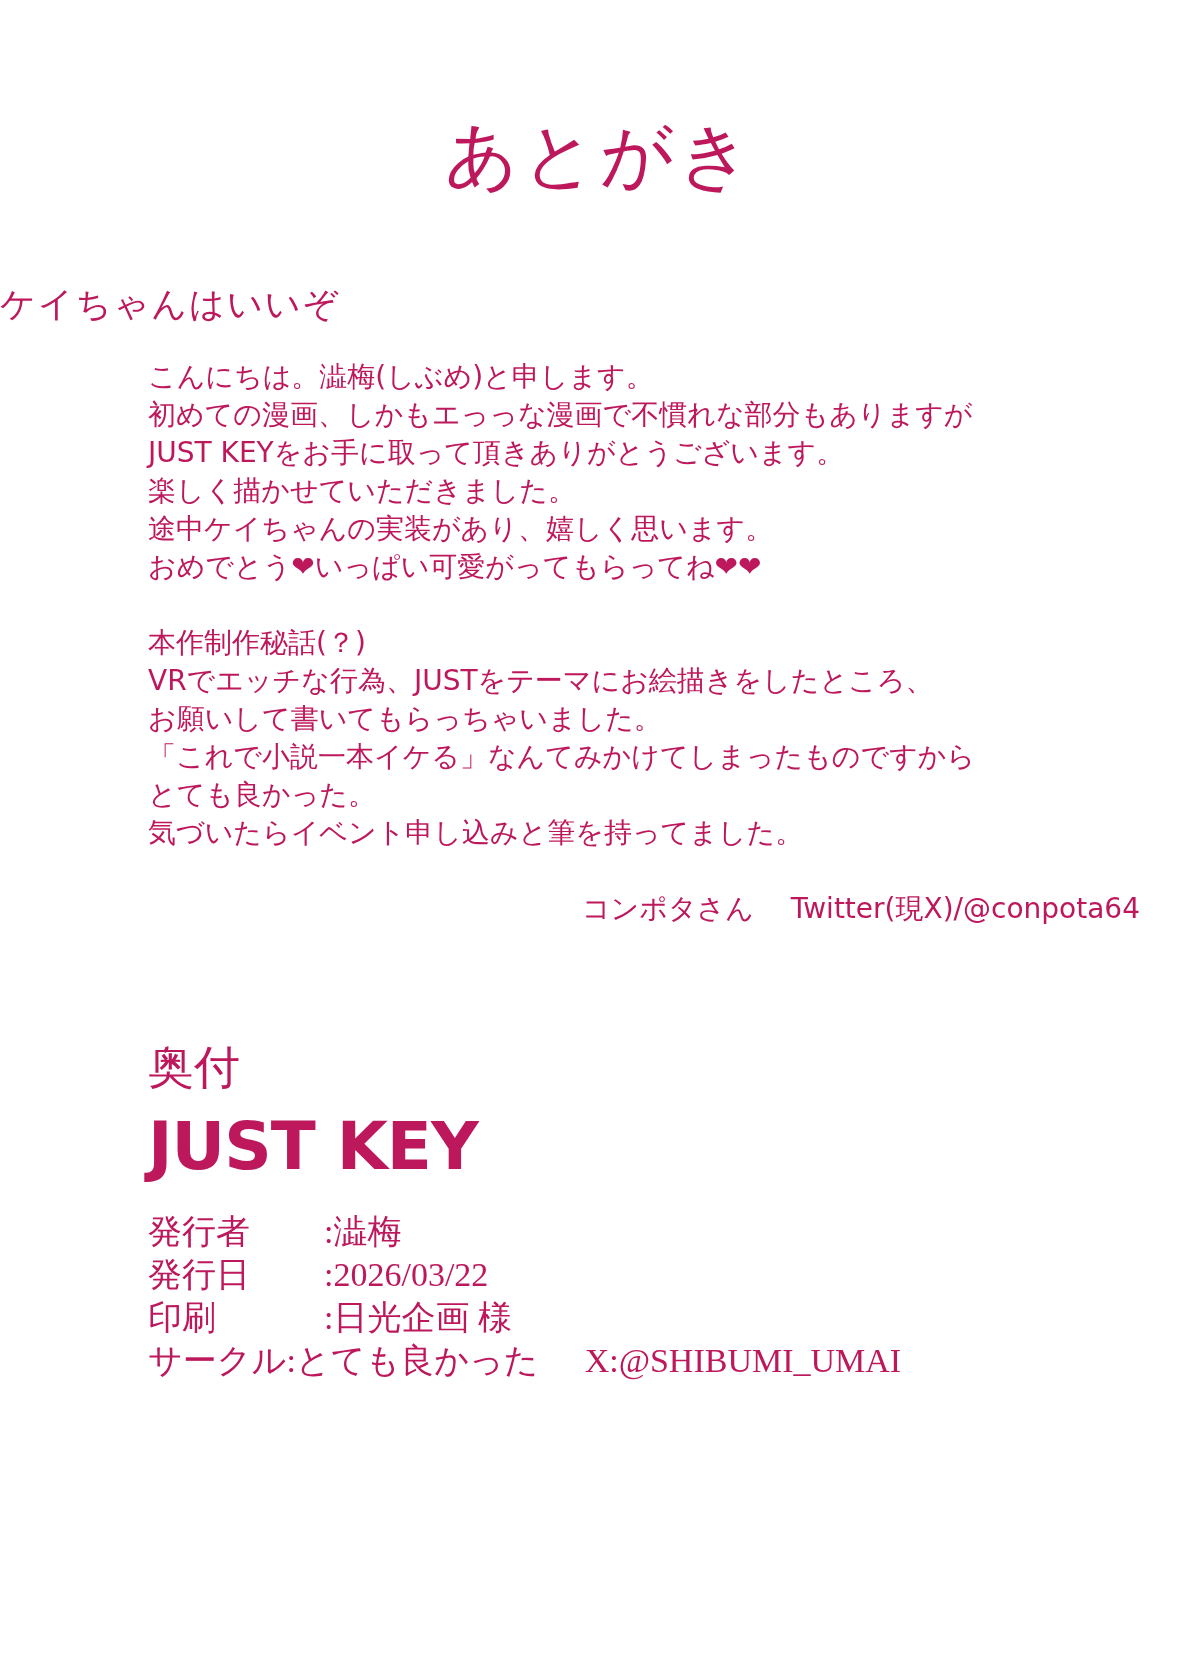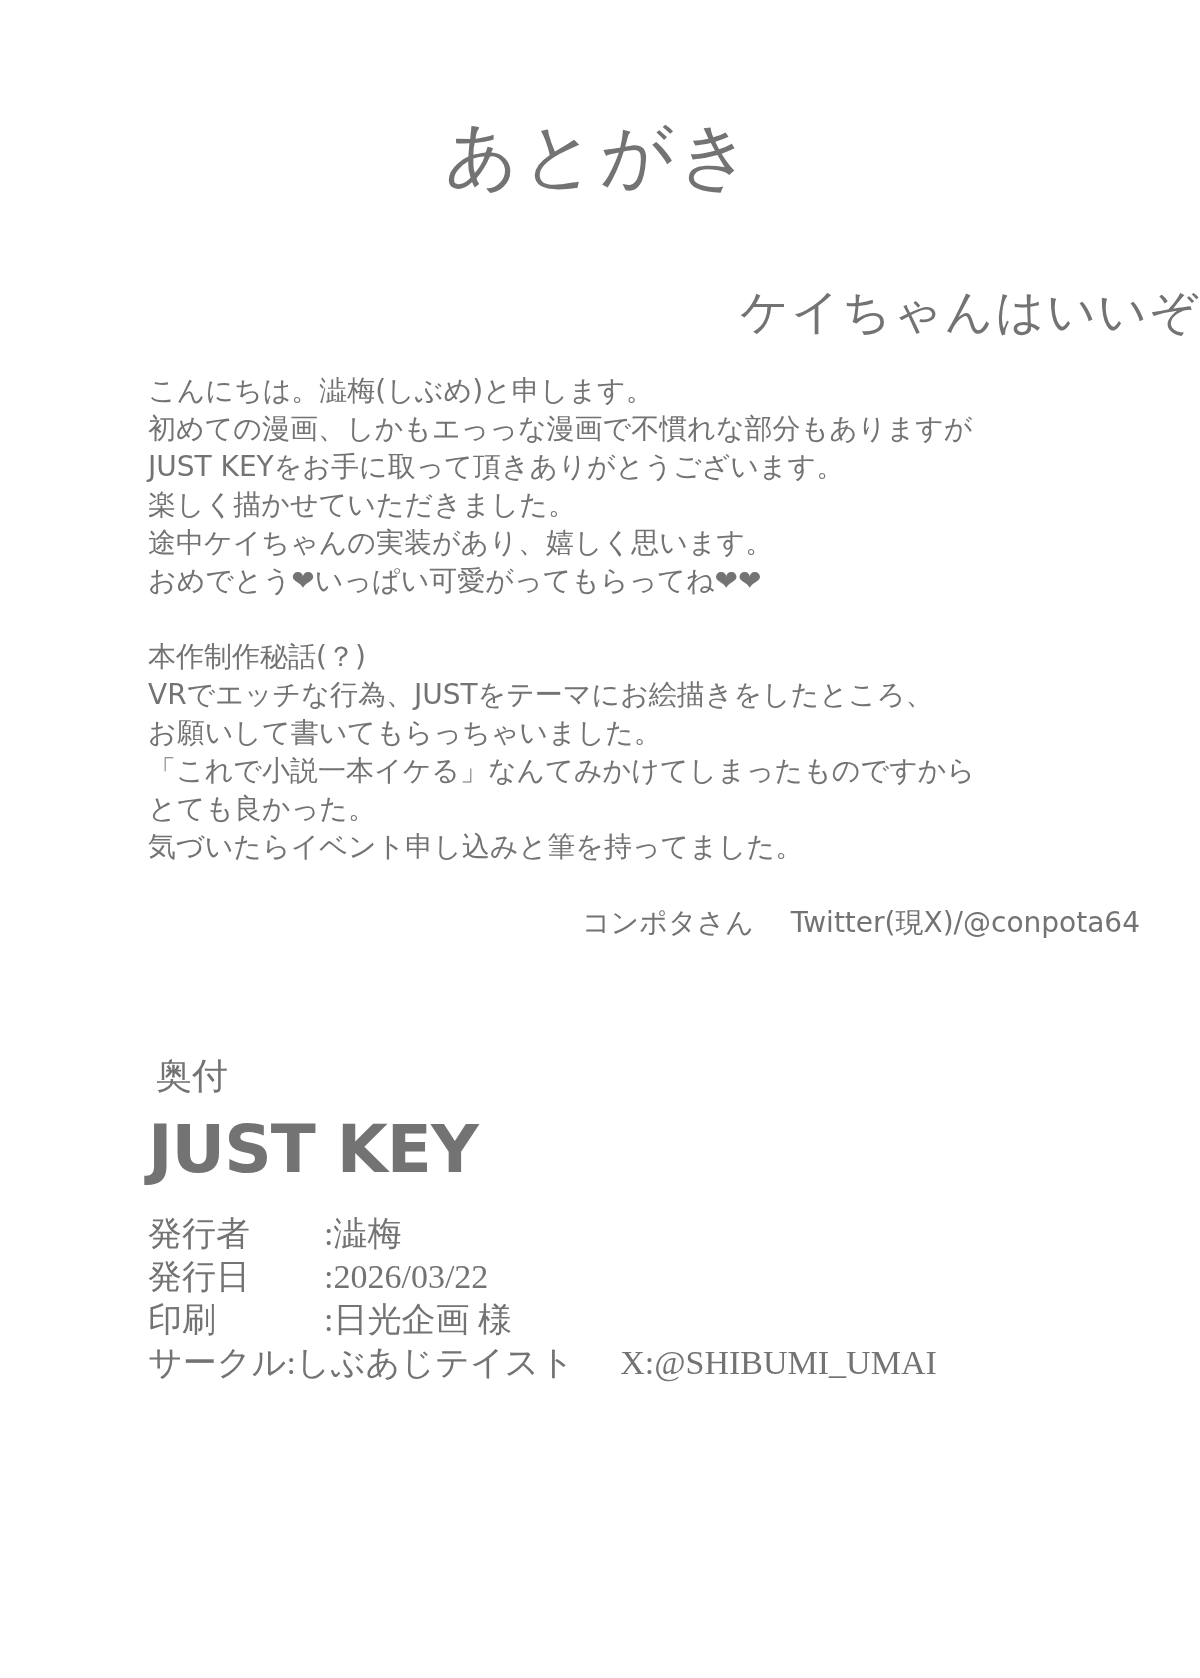--- a/index.html
+++ b/index.html
@@ -1,60 +1,60 @@
 <!DOCTYPE html>
 <html><head>
 <meta charset="utf-8">
 <style>
   html,body{margin:0;padding:0;background:#e8e8e8;}
   .page{
     position:relative;
     width:1200px;height:1678px;
     margin:0 auto;
     background:#ffffff;
-    color:#737373;
+    color:#be185d;
     font-family:"DejaVu Sans",sans-serif;
     overflow:hidden;
   }
   .title{
     margin:0;
     padding-top:118px;
     text-align:center;
     font-size:72px;
     font-weight:500;
     line-height:1.05;
     letter-spacing:4px;
   }
   .subtitle{
     margin:0;
     margin-top:92px;
-    text-align:right;
-    font-size:48px;
+    text-align:left;
+    font-size:35px;
     font-weight:500;
     line-height:1.05;
     letter-spacing:2px;
   }
   .body{
     margin-top:36px;
     margin-left:148px;
     margin-right:60px;
     font-size:28px;
     line-height:38px;
   }
   .para{margin:0 0 38px 0;}
   .para:last-child{margin-bottom:0;text-align:right;}
   .line{margin:0;white-space:pre;}
   .colophon{
     margin-left:148px;
     font-family:"DejaVu Serif",serif;
   }
   .colophon-heading{
-    margin:8px;
+    margin:0;
     margin-top:114px;
-    font-size:36px;
+    font-size:46px;
     font-weight:500;
     line-height:1.1;
   }
   .book-title{
     margin:0;
     margin-top:18px;
     font-family:"DejaVu Sans",sans-serif;
     font-weight:700;
     font-size:66px;
     line-height:1.1;
@@ -114,19 +114,19 @@
       <div class="row">
         <span class="label w3">発行日</span>
         <span class="value">:2026/03/22</span>
       </div>
       <div class="row">
         <span class="label w3">印刷</span>
         <span class="value">:日光企画 様</span>
       </div>
       <div class="row">
         <span class="label">サークル</span>
-        <span class="value">:しぶあじテイスト</span>
+        <span class="value">:とても良かった</span>
         <span class="extra">X:@SHIBUMI_UMAI</span>
       </div>
     </div>
   </div>
 
 </div>
 
 </body></html>

